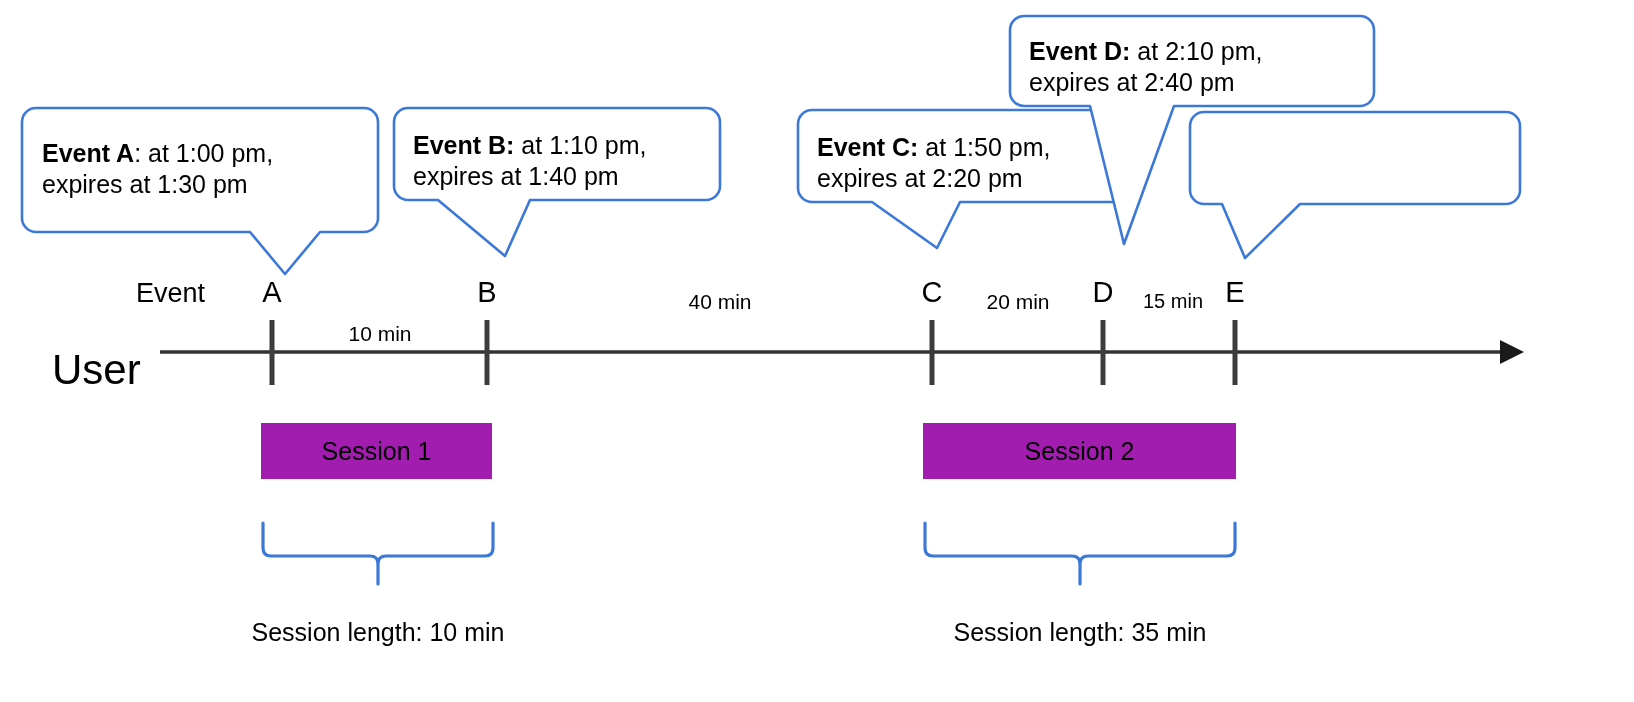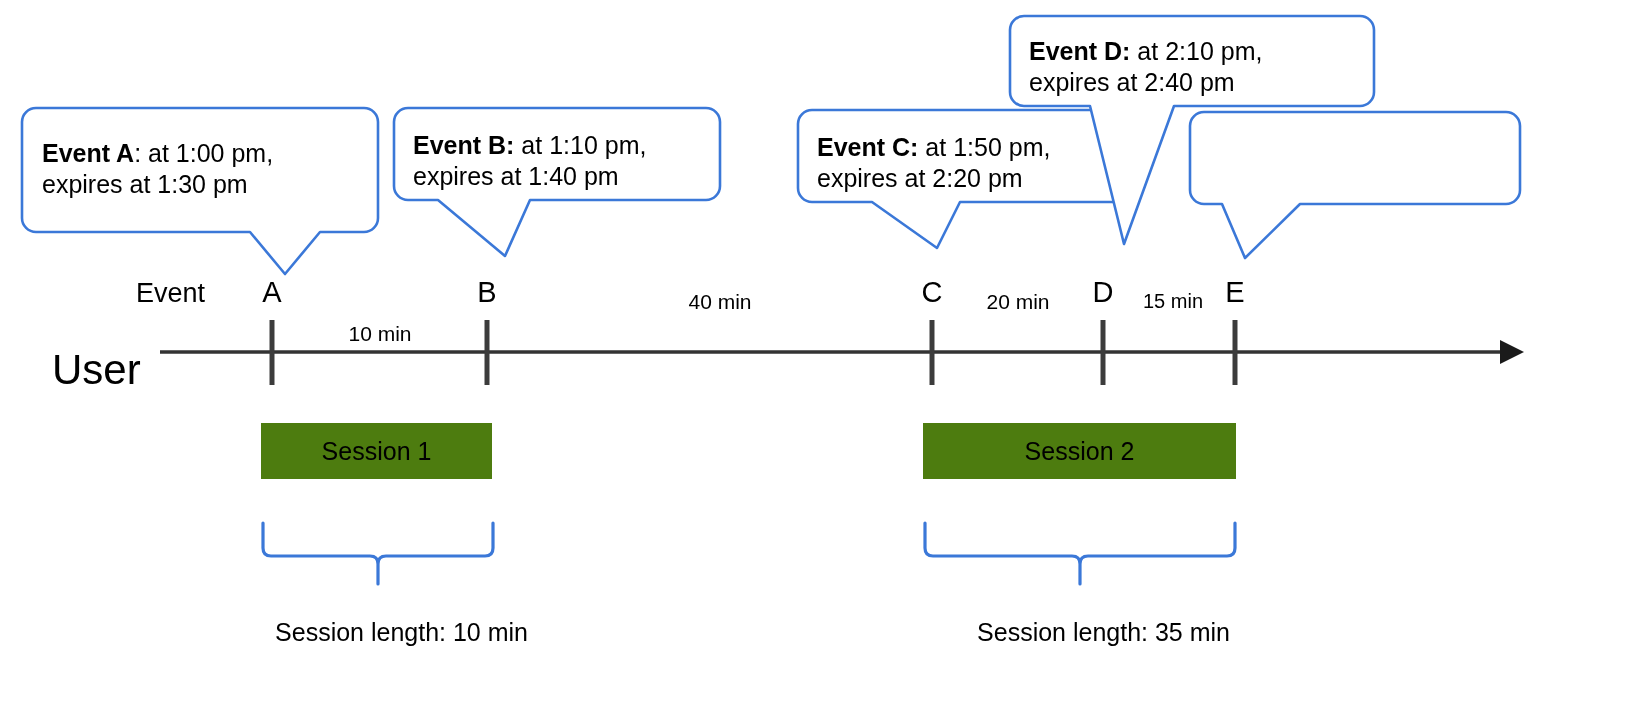--- a/index.html
+++ b/index.html
@@ -56,34 +56,34 @@
   .gap-label {
     position: absolute;
     font-size: 21px;
     color: #000000;
     white-space: nowrap;
     text-align: center;
     font-family: "Liberation Sans", sans-serif;
   }
   .session-box {
     position: absolute;
-    background: #4d7c0f;
+    background: #a21caf;
     display: flex;
     align-items: center;
     justify-content: center;
     font-size: 25px;
     color: #000000;
     font-family: "Liberation Sans", sans-serif;
   }
   .session-length-label {
     position: absolute;
     font-size: 25px;
     color: #000000;
     white-space: nowrap;
-    text-align: right;
+    text-align: center;
     font-family: "Liberation Sans", sans-serif;
   }
   .events-label {
     position: absolute;
     font-size: 27px;
     color: #000000;
     white-space: nowrap;
     font-family: "Liberation Sans", sans-serif;
   }
 </style>

